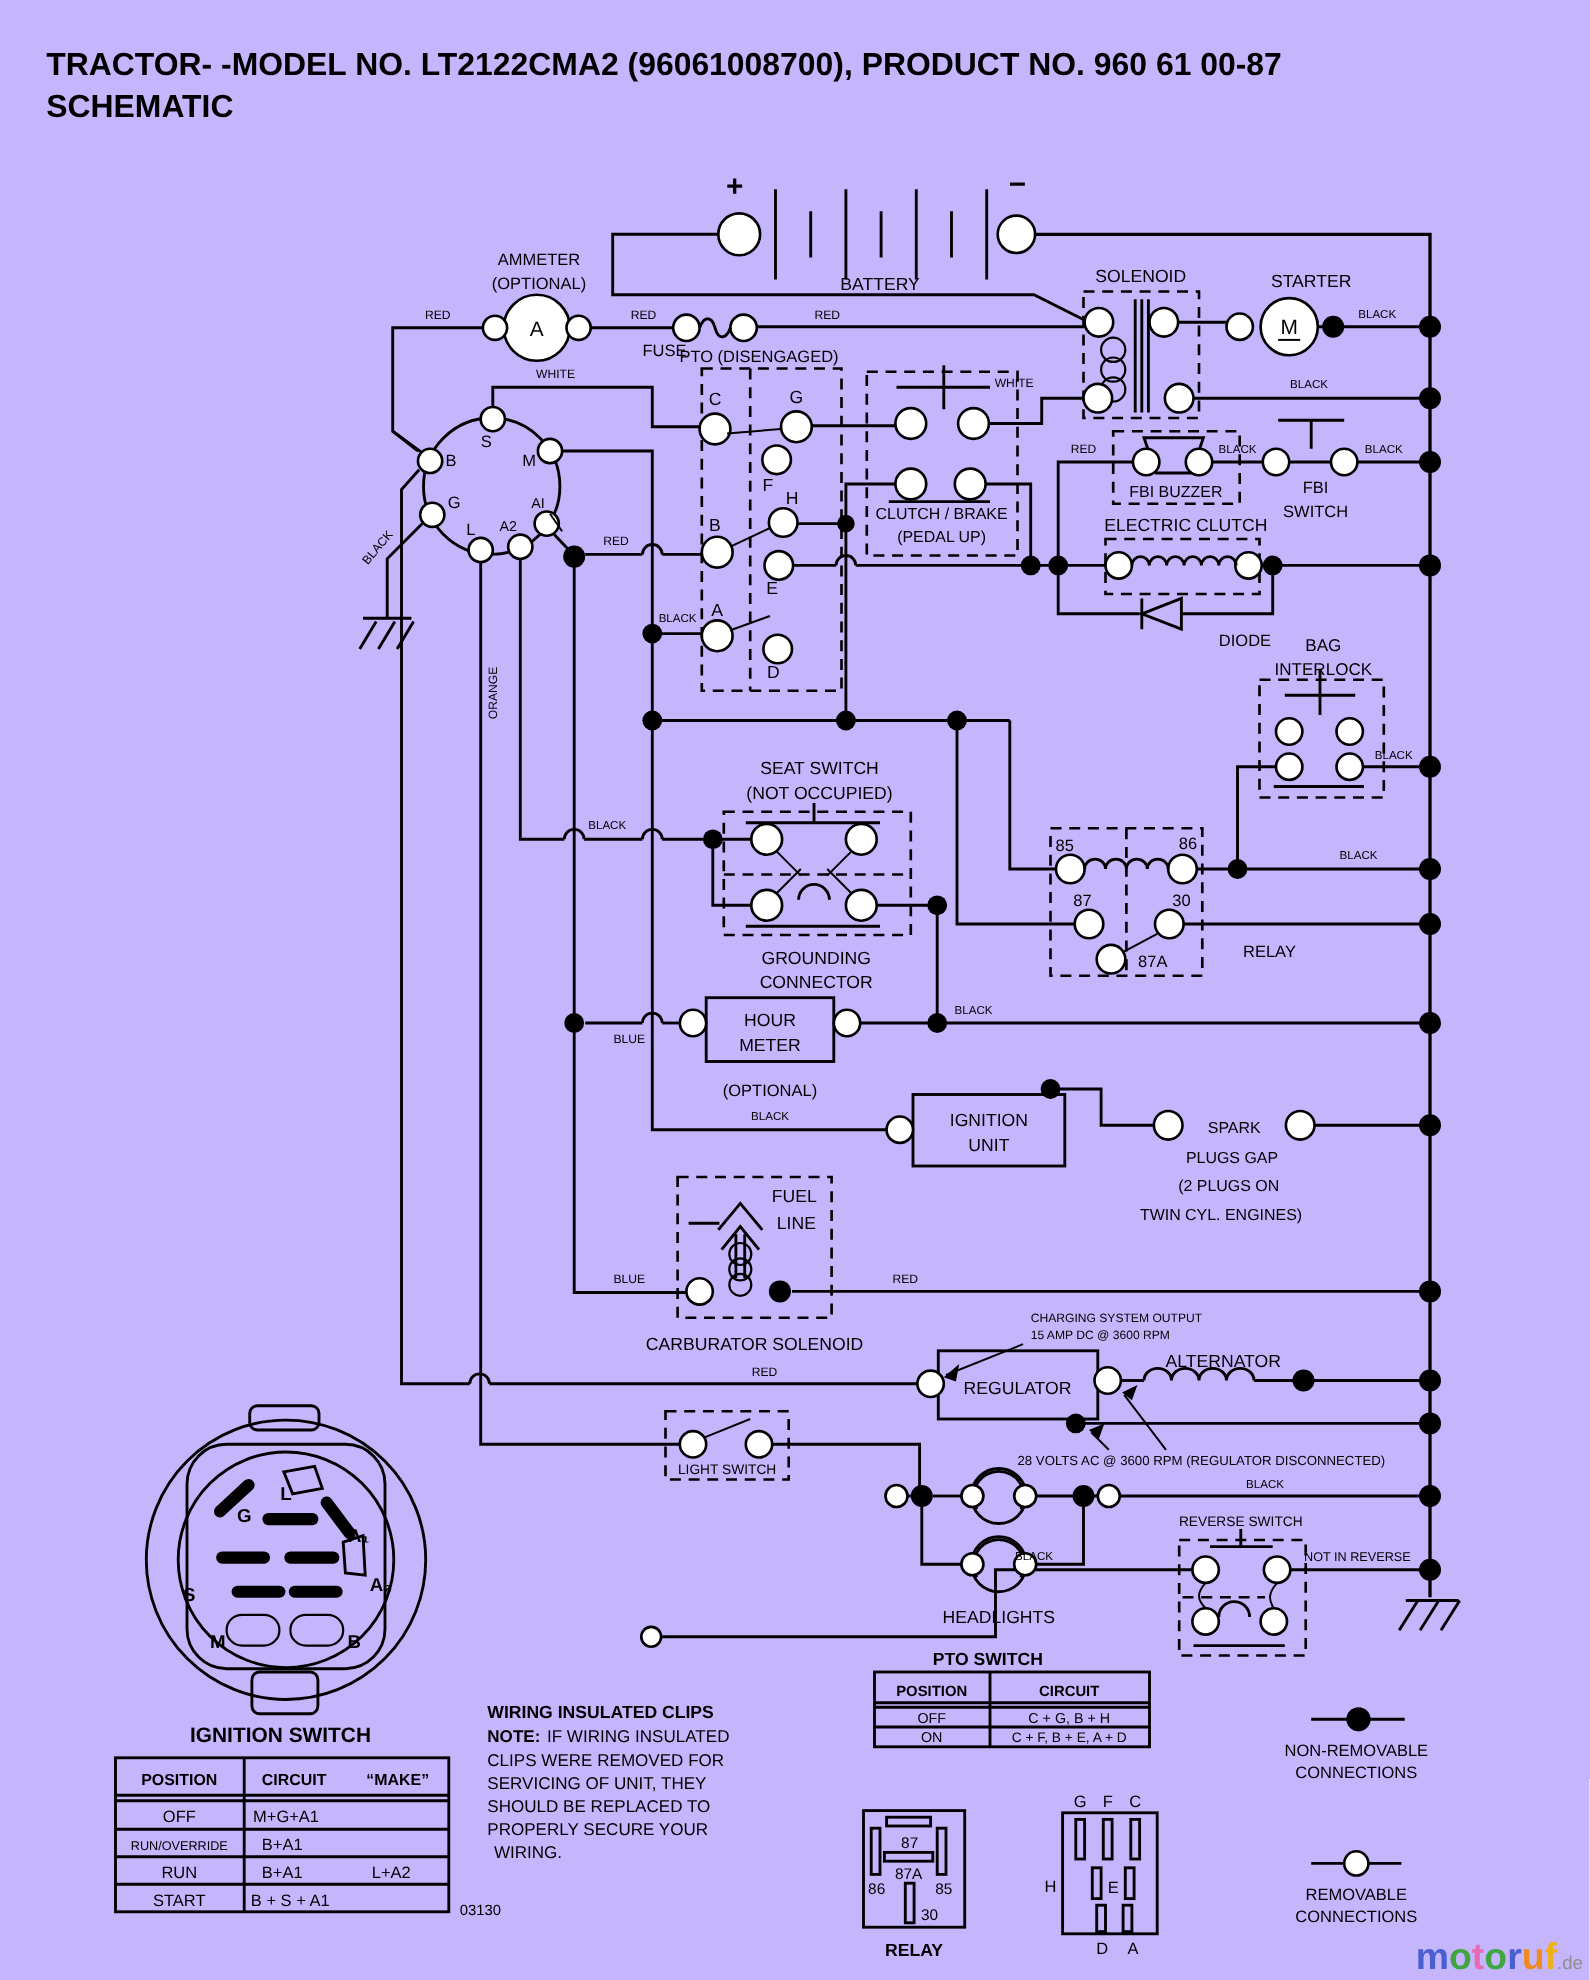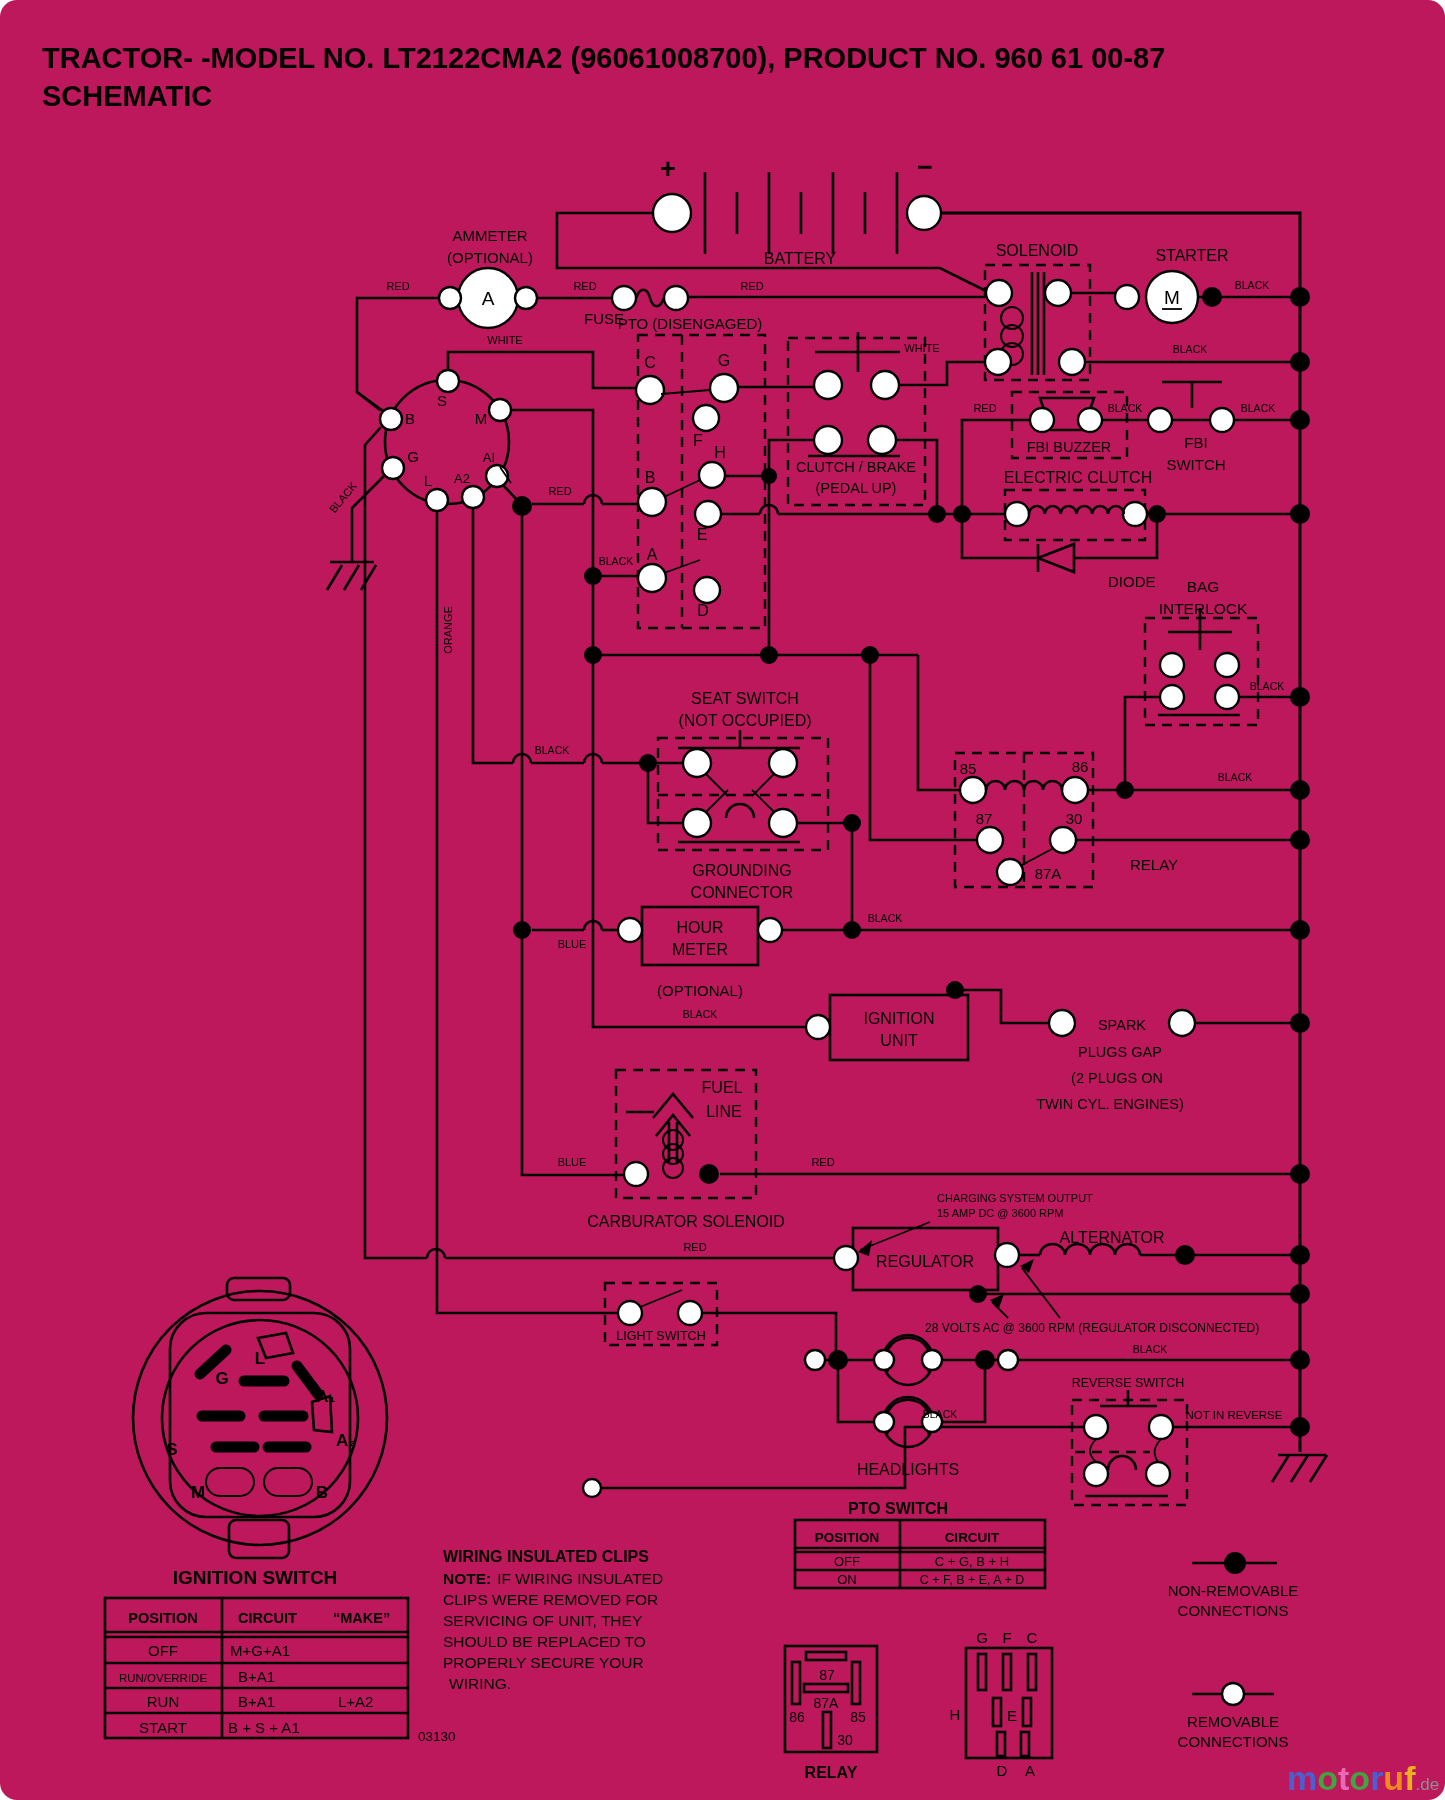--- a/index.html
+++ b/index.html
@@ -1,16 +1,16 @@
 <!DOCTYPE html>
 <html><head>
 <meta charset="utf-8">
 <style>
   html,body{margin:0;padding:0;background:#fff;}
-  .page{position:relative;width:1445px;height:1800px;background:#be185d;overflow:hidden;border-radius:17px;}
+  .page{position:relative;width:1445px;height:1800px;background:#c4b5fd;overflow:hidden;}
   svg text{font-family:"Liberation Sans","DejaVu Sans",sans-serif;fill:#000;}
   .w{fill:none;stroke:#000;stroke-width:2.6;}
   .w3{fill:none;stroke:#000;stroke-width:3;}
   .w2{fill:none;stroke:#000;stroke-width:1.8;}
   .db{fill:none;stroke:#000;stroke-width:2.4;stroke-dasharray:10 7;}
   .sb{fill:none;stroke:#000;stroke-width:2.6;}
   .t{fill:#fff;stroke:#000;stroke-width:2.4;}
   .d{fill:#000;stroke:none;}
   .bar{stroke:#000;stroke-width:11;stroke-linecap:round;fill:none;}
   .pill{fill:none;stroke:#000;stroke-width:2;}

